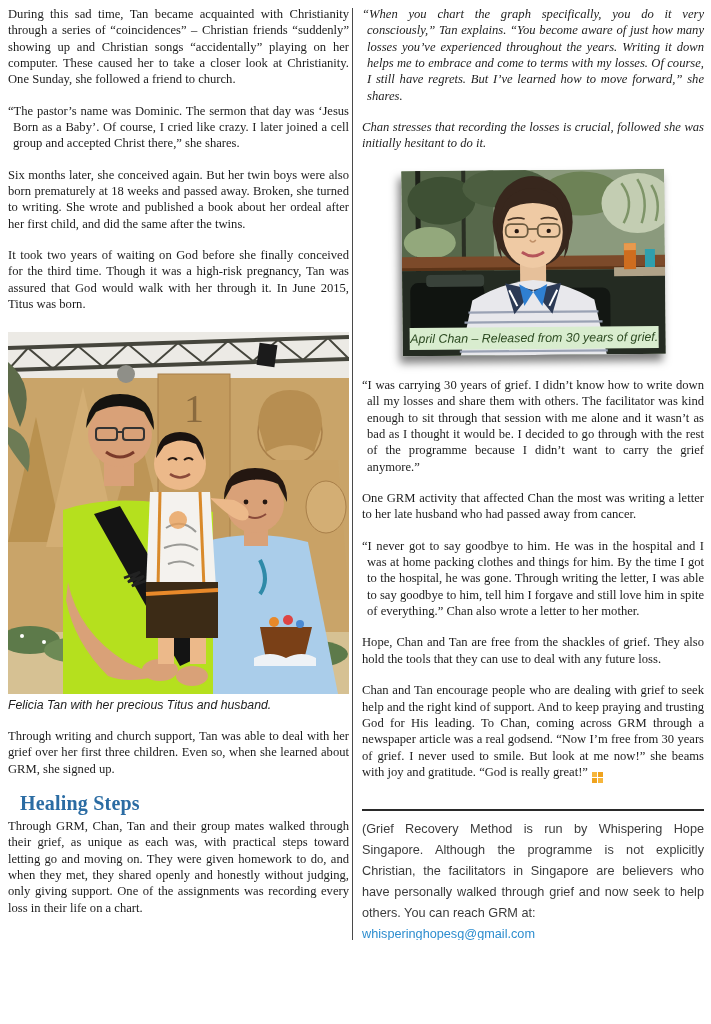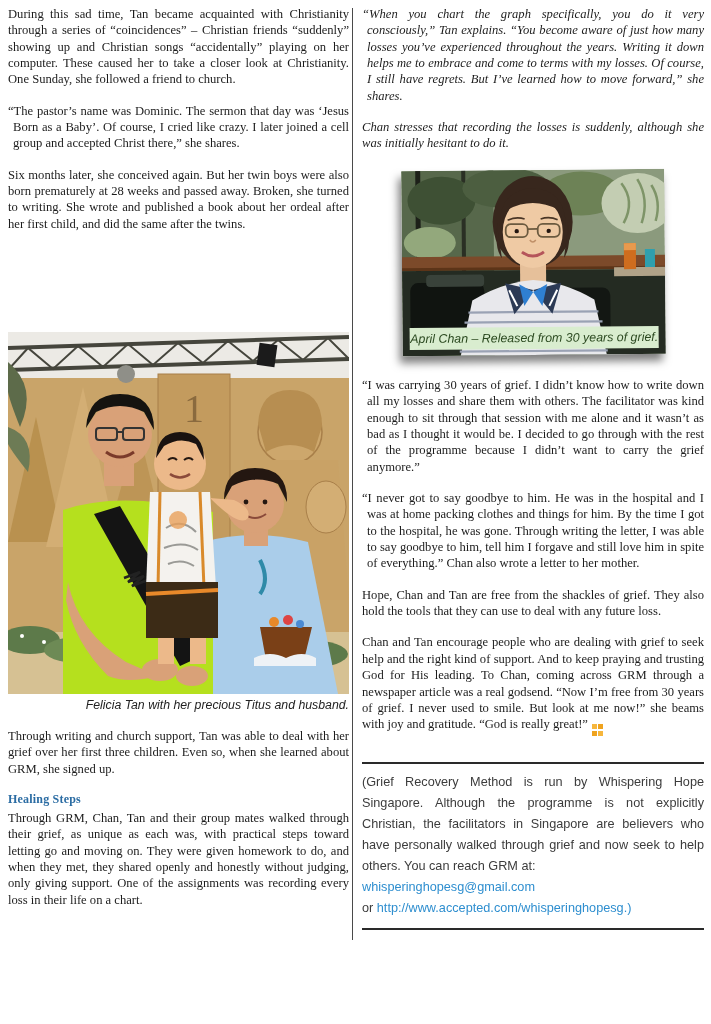--- a/index.html
+++ b/index.html
@@ -20,41 +20,41 @@
     font-size:12.6px;line-height:16.35px;
     text-align:justify;
   }
   p.body.hang{padding-left:5px;text-indent:-5px;}
   .pre-photo{min-height:326px;}
   .pre-photo-r{min-height:150px;font-style:italic;}
   .photo-family{width:341px;height:362px;display:block;}
   .caption-left{
     font-family:"Liberation Sans", sans-serif;
     font-style:italic;font-size:12.3px;color:#222;
-    text-align:right;margin:4px 0 16px 0;
+    text-align:left;margin:4px 0 16px 0;
   }
   .photo-chan-wrap{
     position:relative;
     width:263px;height:185px;
     margin:14px auto 22px auto;
     background:#fff;
     box-shadow:-3px 7px 9px rgba(0,0,0,0.5);
     transform:rotate(-0.5deg);
   }
   .photo-chan-wrap svg{display:block;width:263px;height:185px;}
   .caption-green{
     position:absolute;left:7px;right:7px;bottom:6px;height:22px;
     background:#d9edcf;
     font-family:"Liberation Sans", sans-serif;
     font-style:italic;font-size:12.4px;color:#2c4a21;
     display:flex;align-items:center;justify-content:center;
   }
   .heading{
-    font-size:12px;font-weight:bold;color:#2b6ca3;
-    margin:0 0 3px 0;letter-spacing:0.2px;font-family:Liberation Serif, serif;
+    font-size:20px;font-weight:bold;color:#2b6ca3;
+    margin:0 0 3px 12px;letter-spacing:0.2px;font-family:Liberation Serif, serif;
   }
   .endmark{
     display:inline-grid;
     grid-template-columns:5px 5px;grid-template-rows:5px 5px;
     gap:1.5px;vertical-align:-1px;margin-left:4px;
   }
   .endmark i{display:block;width:5px;height:5px;}
   .endmark i:nth-child(1){background:#f6b63c;}
   .endmark i:nth-child(2){background:#efa31e;}
   .endmark i:nth-child(3){background:#efa31e;}
@@ -88,21 +88,22 @@
 <body>
 
 <div class="page">
 
   <div class="divider"></div>
 
   <div class="col col-left">
     <div class="pre-photo">
       <p class="body">During this sad time, Tan became acquainted with Christianity through a series of “coincidences” – Christian friends “suddenly” showing up and Christian songs “accidentally” playing on her computer.  These caused her to take a closer look at Christianity. One Sunday, she followed a friend to church.</p>
       <p class="body hang">“The pastor’s name was Dominic. The sermon that day was ‘Jesus Born as a Baby’. Of course, I cried like crazy. I later joined a cell group and accepted Christ there,” she shares.</p>
-      <p class="body">Six months later, she conceived again. But her twin boys were also born prematurely at 28 weeks and passed away. Broken, she turned to writing. She wrote and published a book about her ordeal after her first child, and did the same after the twins.</p>
+      <p class="body">Six months later, she conceived again. But her twin boys were also born prematurely at 18 weeks and passed away. Broken, she turned to writing. She wrote and published a book about her ordeal after her first child, and did the same after the twins.</p>
+      <p class="body">It took two years of waiting on God before she finally conceived for the third time. Though it was a high-risk pregnancy, Tan was assured that God would walk with her through it. In June 2015, Titus was born.</p>
     </div>
 
     <svg class="photo-family" viewBox="0 0 341 362" preserveAspectRatio="none">
       <rect x="0" y="0" width="341" height="362" fill="#eceae5"></rect>
 
       <rect x="0" y="46" width="341" height="274" fill="#c9a469"></rect>
       <polygon points="0,210 28,85 55,210" fill="#b9914f"></polygon>
       <polygon points="38,215 75,55 110,215" fill="#d3ae74"></polygon>
       <polygon points="95,220 130,95 160,220" fill="#bd9556"></polygon>
       <rect x="150" y="42" width="72" height="185" fill="#c39b5e" stroke="#a87f49" stroke-width="1"></rect>
@@ -188,21 +189,21 @@
 
     <p class="body">Through writing and church support, Tan was able to deal with her grief over her first three children. Even so, when she learned about GRM, she signed up.</p>
 
     <h2 class="heading">Healing Steps</h2>
     <p class="body">Through GRM, Chan, Tan and their group mates walked through their grief, as unique as each was, with practical steps toward letting go and moving on. They were given homework to do, and when they met, they shared openly and honestly without judging, only giving support. One of the assignments was recording every loss in their life on a chart.</p>
   </div>
 
   <div class="col col-right">
     <div class="pre-photo-r">
       <p class="body hang">“When you chart the graph specifically, you do it very consciously,” Tan explains. “You become aware of just how many losses you’ve experienced throughout the years. Writing it down helps me to embrace and come to terms with my losses. Of course, I still have regrets. But I’ve learned how to move forward,” she shares.</p>
-      <p class="body">Chan stresses that recording the losses is suddenly, although she was initially hesitant to do it.</p>
+      <p class="body">Chan stresses that recording the losses is crucial, followed she was initially hesitant to do it.</p>
     </div>
 
     <div class="photo-chan-wrap">
       <svg viewBox="0 0 263 185" preserveAspectRatio="none">
         <rect x="0" y="0" width="263" height="185" fill="#8b9a7d"></rect>
         <rect x="0" y="0" width="92" height="185" fill="#57684b"></rect>
         <rect x="14" y="0" width="5" height="185" fill="#1d2019"></rect>
         <rect x="60" y="0" width="4" height="110" fill="#2a2f24"></rect>
         <ellipse cx="40" cy="30" rx="34" ry="24" fill="#3e5034"></ellipse>
         <ellipse cx="105" cy="18" rx="44" ry="20" fill="#4c5e40"></ellipse>
@@ -245,20 +246,21 @@
             <circle cx="147" cy="61" r="2.2" fill="#241711"></circle>
           <path d="M106,50 q9,-4 17,-1 M139,49 q9,-3 17,1" stroke="#4a3626" stroke-width="1.6" fill="none"></path>
           <path d="M128,70 q3,4 6,0" stroke="#c09068" stroke-width="1.5" fill="none"></path>
           <path d="M120,82 Q131,90 142,82" stroke="#b5555a" stroke-width="3" fill="none"></path>
         </g>
       </svg>
       <div class="caption-green">April Chan – Released from 30 years of grief.</div>
     </div>
 
     <p class="body hang">“I was carrying 30 years of grief. I didn’t know how to write down all my losses and share them with others. The facilitator was kind enough to sit through that session with me alone and it wasn’t as bad as I thought it would be. I decided to go through with the rest of the programme because I didn’t want to carry the grief anymore.”</p>
+    <p class="body">One GRM activity that affected Chan the most was writing a letter to her late husband who had passed away from cancer.</p>
     <p class="body hang">“I never got to say goodbye to him. He was in the hospital and I was at home packing clothes and things for him. By the time I got to the hospital, he was gone. Through writing the letter, I was able to say goodbye to him, tell him I forgave and still love him in spite of everything.” Chan also wrote a letter to her mother.</p>
     <p class="body">Hope, Chan and Tan are free from the shackles of grief. They also hold the tools that they can use to deal with any future loss.</p>
     <p class="body"><span>Chan and Tan encourage people who are dealing with grief to seek help and the right kind of support. And to keep praying and trusting God for His leading. To Chan, coming across GRM through a newspaper article was a real godsend. “Now I’m free from 30 years of grief. I never used to smile. But look at me now!” she beams with joy and gratitude. “God is really great!”</span><span class="endmark">
           <i></i>
           <i></i>
           <i></i>
           <i></i>
         </span></p>
 
     <div class="footnote">

